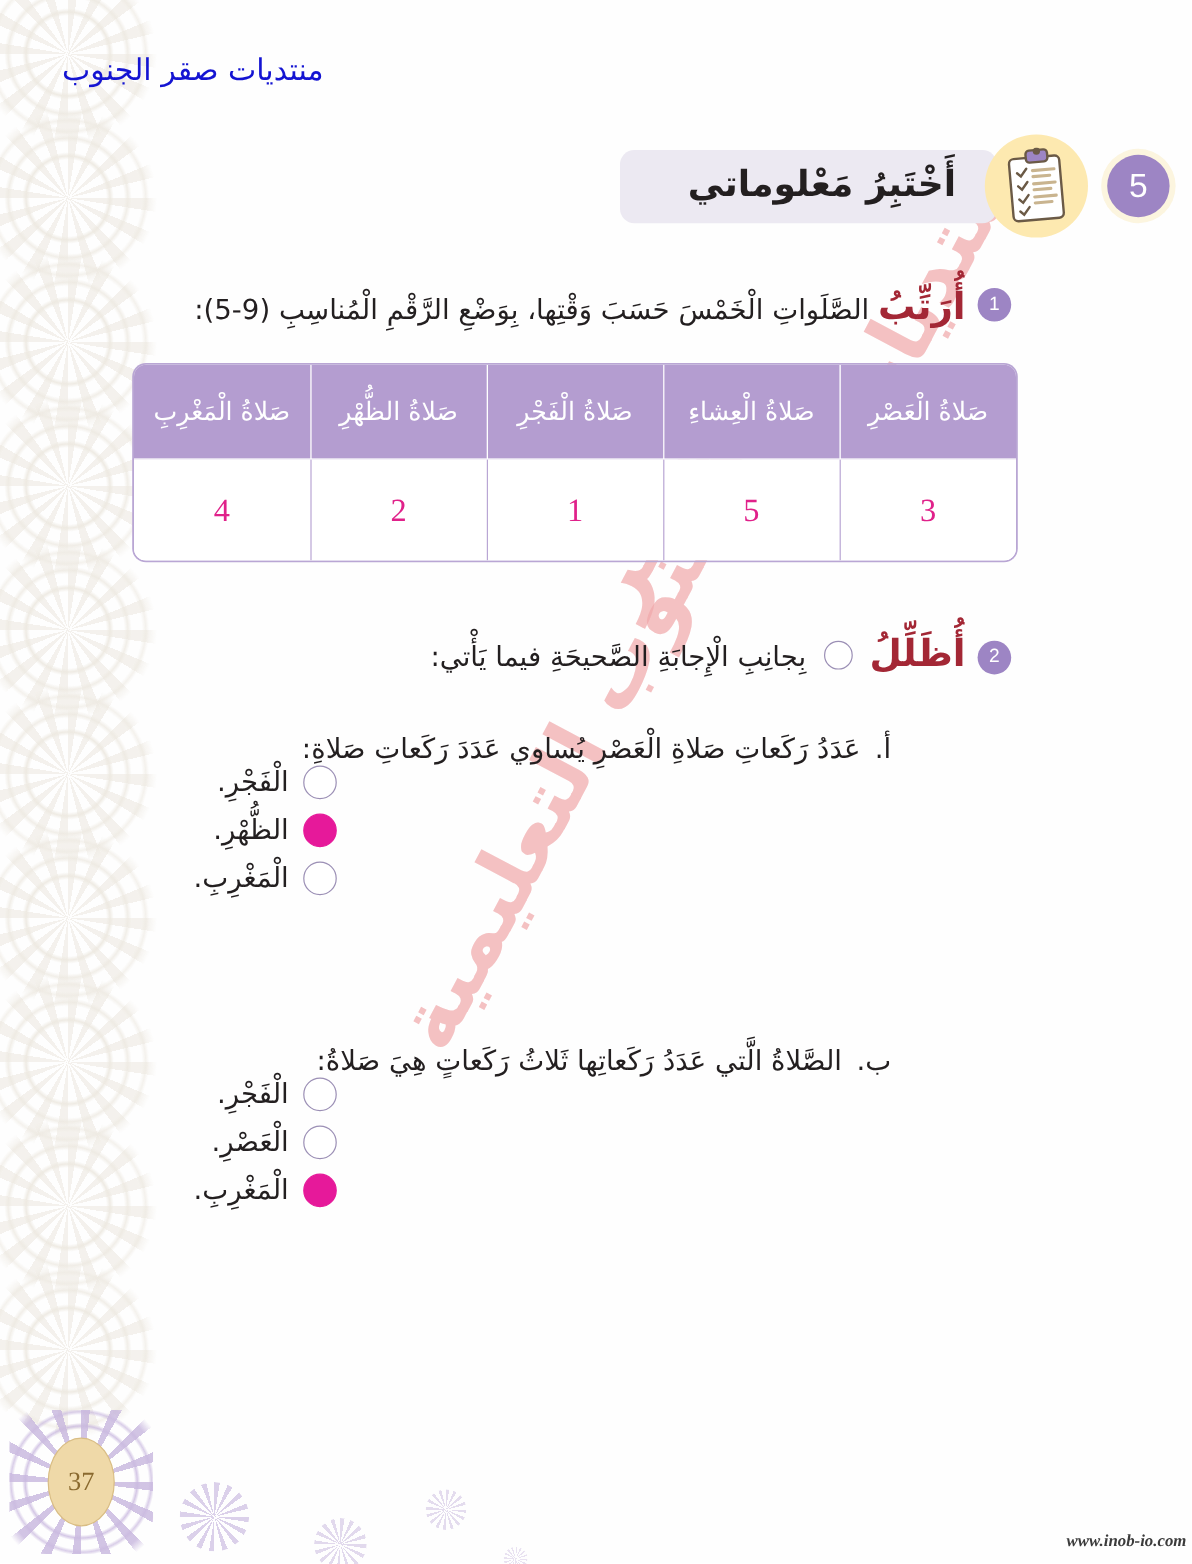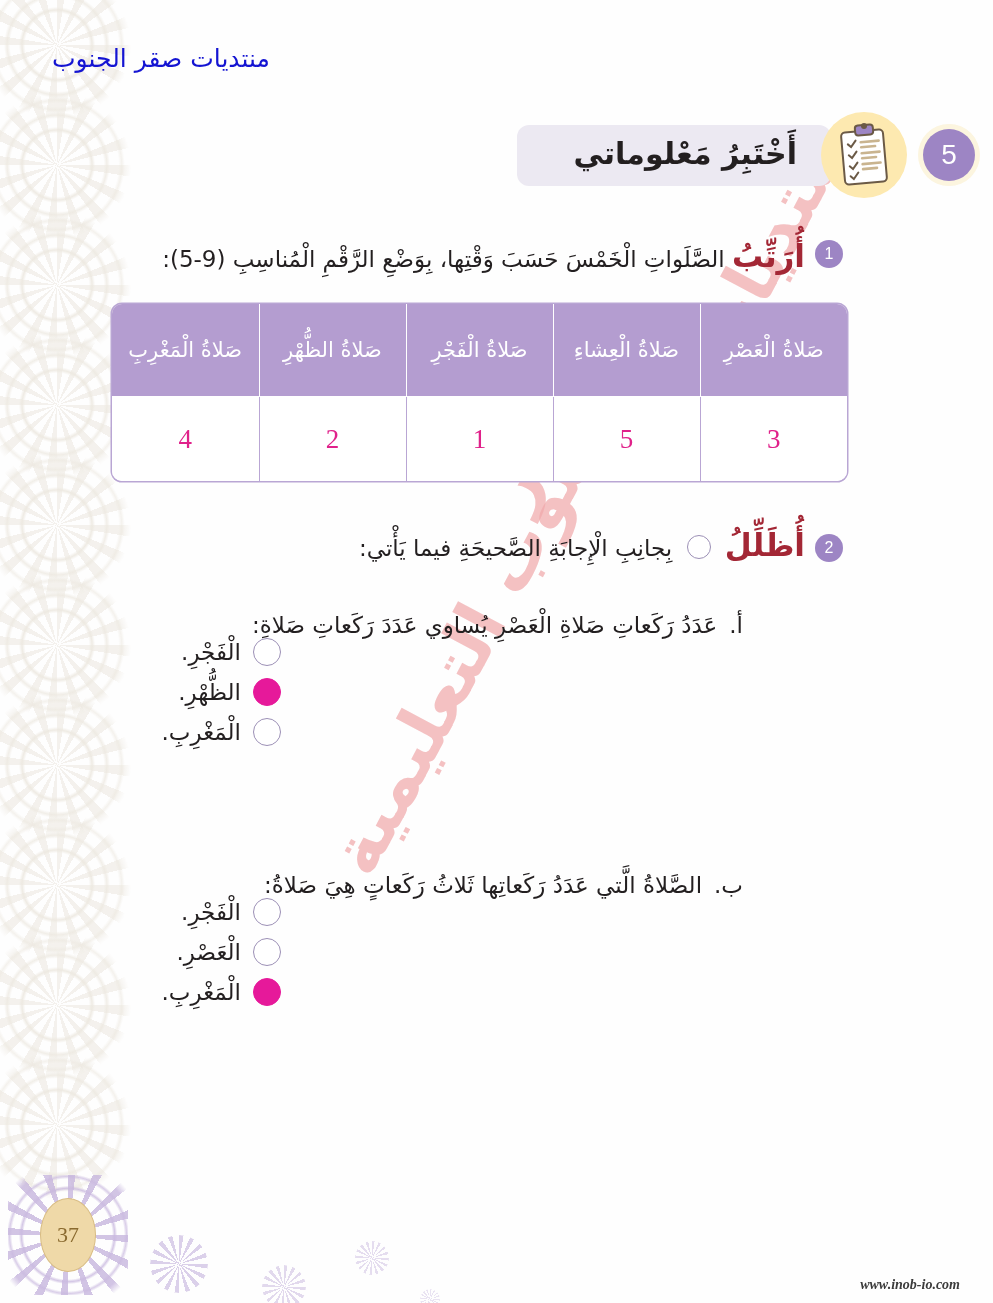--- a/index.html
+++ b/index.html
@@ -211,21 +211,21 @@
     direction: rtl;
     border-radius: 10px;
     overflow: hidden;
     box-shadow: 0 0 0 1.5px #b9a6d4;
   }
   #prayer-table th {
     background: #b49dd0;
     color: #ffffff;
     font-size: 21px;
     font-weight: normal;
-    height: 92px;
+    height: 78px;
     border-left: 1.5px solid #ffffff;
     border-bottom: 1.5px solid #ffffff;
     padding: 0 4px;
     white-space: nowrap;
   }
   #prayer-table th:last-child { border-left: none; }
   #prayer-table td {
     background: #ffffff;
     color: #e0218a;
     font-size: 27px;
@@ -362,21 +362,21 @@
     -webkit-mask-image: radial-gradient(circle at 50% 50%, #000 0%, #000 70%, transparent 82%);
             mask-image: radial-gradient(circle at 50% 50%, #000 0%, #000 70%, transparent 82%);
   }
   #mini-1 { left: 150px; bottom: 10px; width: 58px; height: 58px; opacity: 0.75; }
   #mini-2 { left: 262px; bottom: -6px; width: 44px; height: 44px; opacity: 0.6; }
   #mini-3 { left: 355px; bottom: 28px; width: 34px; height: 34px; opacity: 0.55; }
   #mini-4 { left: 420px; bottom: -6px; width: 20px; height: 20px; opacity: 0.45; }
 
   .site-url {
     position: absolute;
-    right: 33px;
+    right: 4px;
     bottom: 10px;
     font-size: 14px;
     font-style: italic;
     font-weight: bold;
     color: #3b3b3b;
     direction: ltr;
     font-family: "Liberation Serif", serif;
   }
 </style>
 </head>

